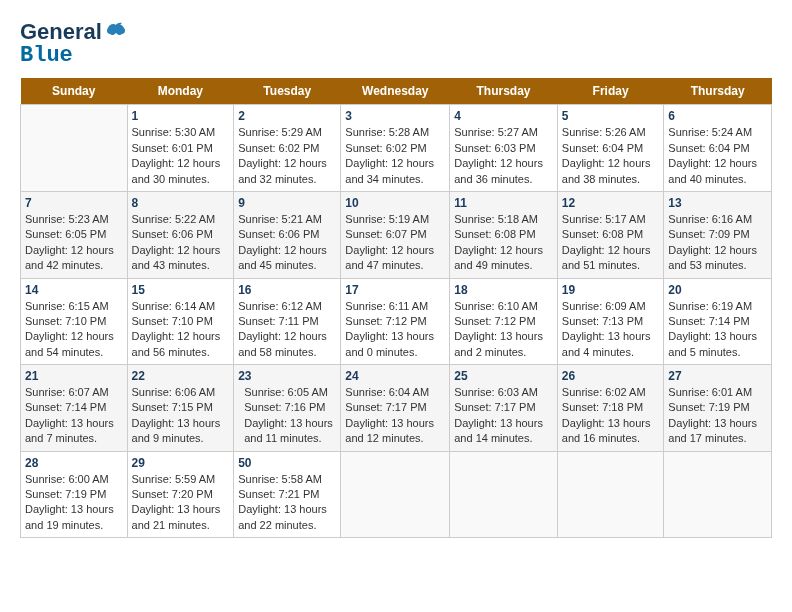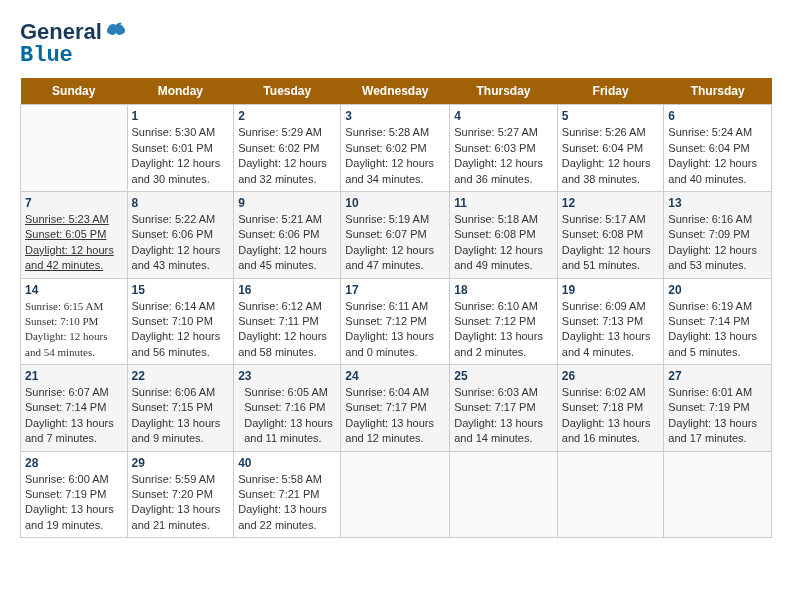--- a/index.html
+++ b/index.html
@@ -152,21 +152,21 @@
           <span class="day-num">6</span>
           <div class="day-info" style="white-space: pre-line;">Sunrise: 5:24 AM
 Sunset: 6:04 PM
 Daylight: 12 hours
 and 40 minutes.</div>
         </td>
       </tr>
       <tr class="row-shaded">
         <td>
           <span class="day-num">7</span>
-          <div class="day-info" style="white-space: pre-line; text-decoration: underline;">Sunrise: 5:23 AM
+          <div class="day-info" style="white-space: pre-line;">Sunrise: 5:23 AM
 Sunset: 6:05 PM
 Daylight: 12 hours
 and 42 minutes.</div>
         </td>
         <td>
           <span class="day-num">8</span>
           <div class="day-info" style="white-space: pre-line;">Sunrise: 5:22 AM
 Sunset: 6:06 PM
 Daylight: 12 hours
 and 43 minutes.</div>
@@ -203,21 +203,21 @@
           <span class="day-num">13</span>
           <div class="day-info" style="white-space: pre-line;">Sunrise: 6:16 AM
 Sunset: 7:09 PM
 Daylight: 12 hours
 and 53 minutes.</div>
         </td>
       </tr>
       <tr>
         <td>
           <span class="day-num">14</span>
-          <div class="day-info" style="white-space: pre-line; font-family: Liberation Serif, serif;">Sunrise: 6:15 AM
+          <div class="day-info" style="white-space: pre-line;">Sunrise: 6:15 AM
 Sunset: 7:10 PM
 Daylight: 12 hours
 and 54 minutes.</div>
         </td>
         <td>
           <span class="day-num">15</span>
           <div class="day-info" style="white-space: pre-line;">Sunrise: 6:14 AM
 Sunset: 7:10 PM
 Daylight: 12 hours
 and 56 minutes.</div>
@@ -318,21 +318,21 @@
 and 19 minutes.</div>
         </td>
         <td>
           <span class="day-num">29</span>
           <div class="day-info" style="white-space: pre-line;">Sunrise: 5:59 AM
 Sunset: 7:20 PM
 Daylight: 13 hours
 and 21 minutes.</div>
         </td>
         <td>
-          <span class="day-num">40</span>
+          <span class="day-num">50</span>
           <div class="day-info" style="white-space: pre-line;">Sunrise: 5:58 AM
 Sunset: 7:21 PM
 Daylight: 13 hours
 and 22 minutes.</div>
         </td>
         <td class="empty-cell"></td>
         <td class="empty-cell"></td>
         <td class="empty-cell"></td>
         <td class="empty-cell"></td>
       </tr>

